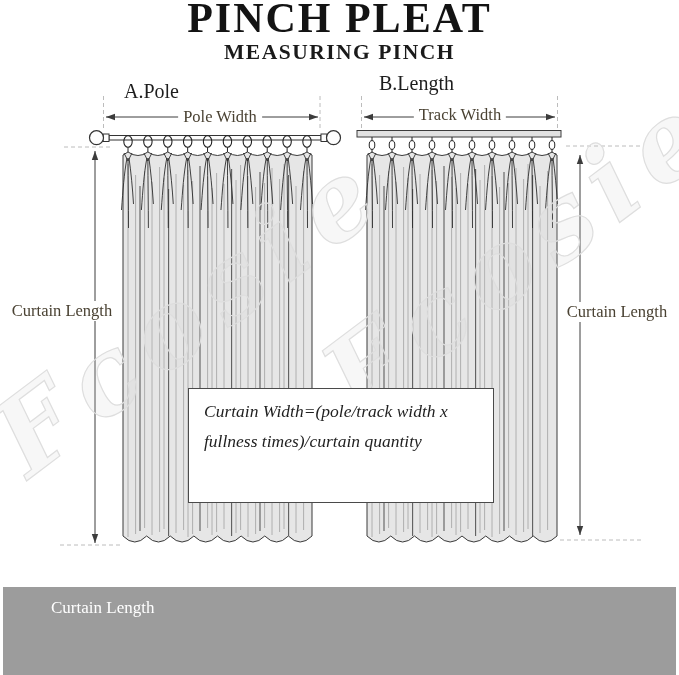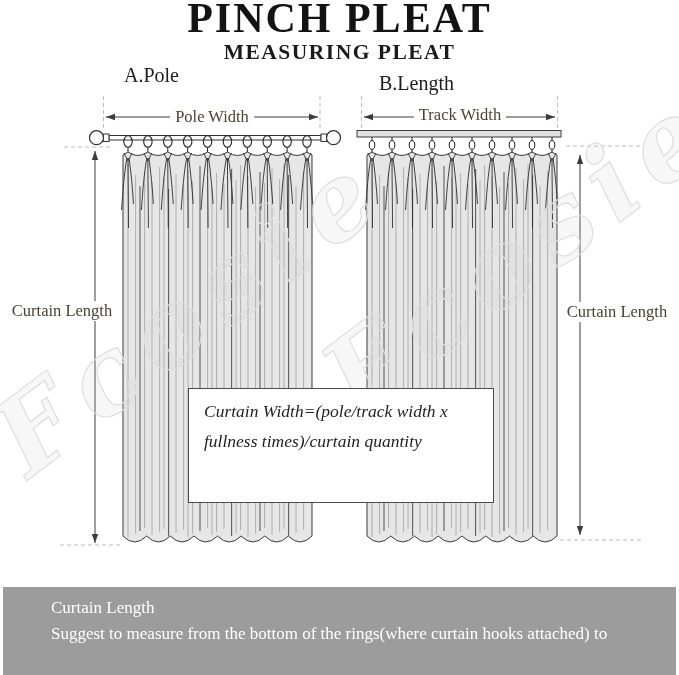--- a/index.html
+++ b/index.html
@@ -13,26 +13,26 @@
       transform:rotate(-37deg);pointer-events:none;}
   .wm1{left:-40px;top:250px;}
   .wm2{left:290px;top:190px;}
 
   .title{position:absolute;z-index:2;left:0;top:-6px;width:679px;text-align:center;
          font-size:42px;font-weight:bold;letter-spacing:2px;color:#131313;margin:0;}
   .subtitle{position:absolute;z-index:2;left:0;top:40px;width:679px;text-align:center;
             font-size:21.5px;font-weight:bold;letter-spacing:1.5px;color:#1a1a1a;margin:0;}
 
   .dlabel{position:absolute;z-index:2;font-size:20px;color:#1d1d1d;white-space:nowrap;}
-  #a-label{left:124px;top:64px;}
+  #a-label{left:124px;top:80px;}
   #b-label{left:379px;top:72px;}
 
   .dim-label{position:absolute;z-index:2;font-size:16.5px;color:#4a4233;background:#fff;
              padding:0 5px;white-space:nowrap;transform:translate(-50%,-50%);}
-  #pole-width{left:212px;top:117px;}
+  #pole-width{left:220px;top:117px;}
   #track-width{left:460px;top:115px;}
   #len-left{left:62px;top:311px;}
   #len-right{left:617px;top:312px;}
 
   .formula-box{position:absolute;z-index:3;left:188px;top:388px;width:306px;height:115px;
                box-sizing:border-box;background:#fff;border:1.6px solid #4a4a4a;
                padding:8px 0 4px 15px;font-size:17.5px;line-height:29.5px;color:#1f1f1f;font-style:italic;}
   .footer{position:absolute;z-index:3;left:3px;top:587px;width:673px;height:88px;
           box-sizing:border-box;background:#9c9c9c;color:#ffffff;
           padding:8px 10px 0 48px;font-size:17px;line-height:25.5px;}
@@ -260,33 +260,32 @@
       <line x1="532" y1="149.4" x2="532" y2="152.5" stroke="#222" stroke-width="1"></line>
       <line x1="552" y1="137" x2="552" y2="140.5" stroke="#222" stroke-width="1"></line>
       <ellipse cx="552" cy="145" rx="2.8" ry="4.4" fill="none" stroke="#222" stroke-width="1"></ellipse>
       <line x1="552" y1="149.4" x2="552" y2="152.5" stroke="#222" stroke-width="1"></line>
     </svg>
 
   <div class="wm wm1">Fcosie</div>
   <div class="wm wm2">Fcosie</div>
 
   <h1 class="title">PINCH PLEAT</h1>
-  <h2 class="subtitle">MEASURING PLEAT</h2>
+  <h2 class="subtitle">MEASURING PINCH</h2>
 
   <div class="dlabel" id="a-label">A.Pole</div>
   <div class="dlabel" id="b-label">B.Length</div>
 
   <div class="dim-label" id="pole-width">Pole Width</div>
   <div class="dim-label" id="track-width">Track Width</div>
   <div class="dim-label" id="len-left">Curtain Length</div>
   <div class="dim-label" id="len-right">Curtain Length</div>
 
   <div class="formula-box">
     <div>Curtain Width=(pole/track width x</div>
     <div>fullness times)/curtain quantity</div>
   </div>
 
   <div class="footer">
     <div>Curtain Length</div>
-    <div>Suggest to measure from the bottom of the rings(where curtain hooks attached) to</div>
   </div>
 
 </div>
 
 </body></html>

